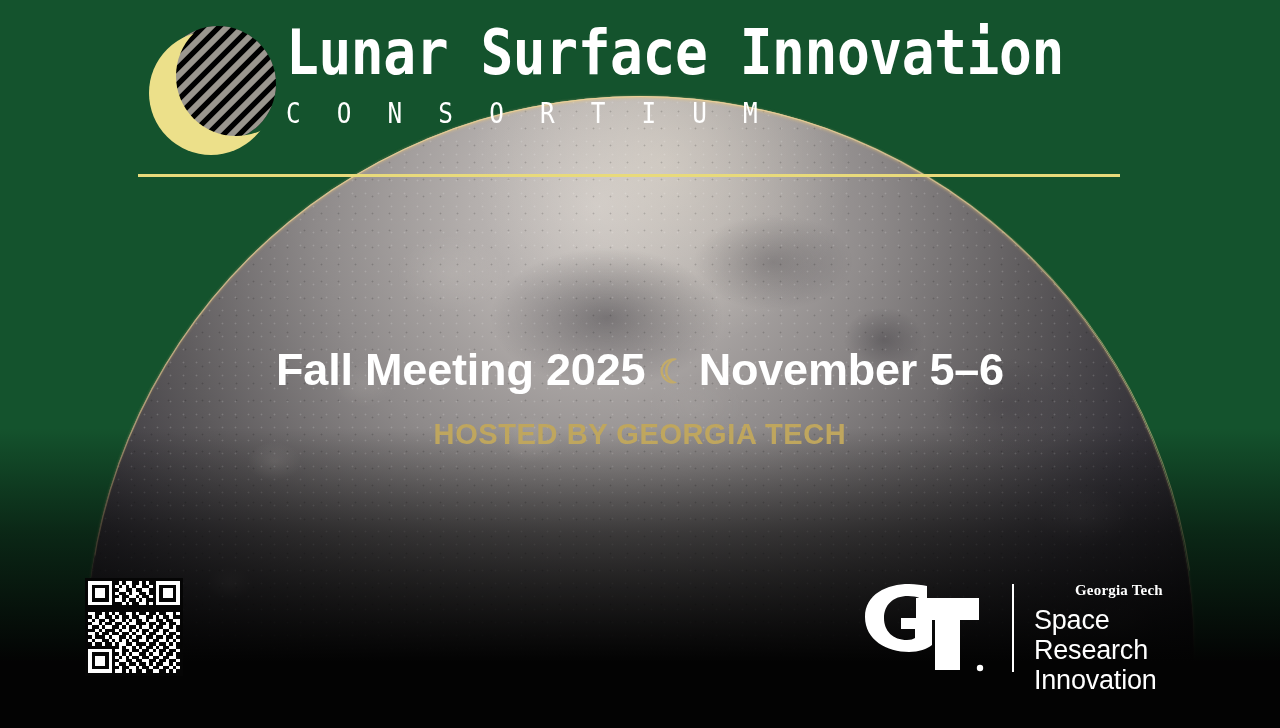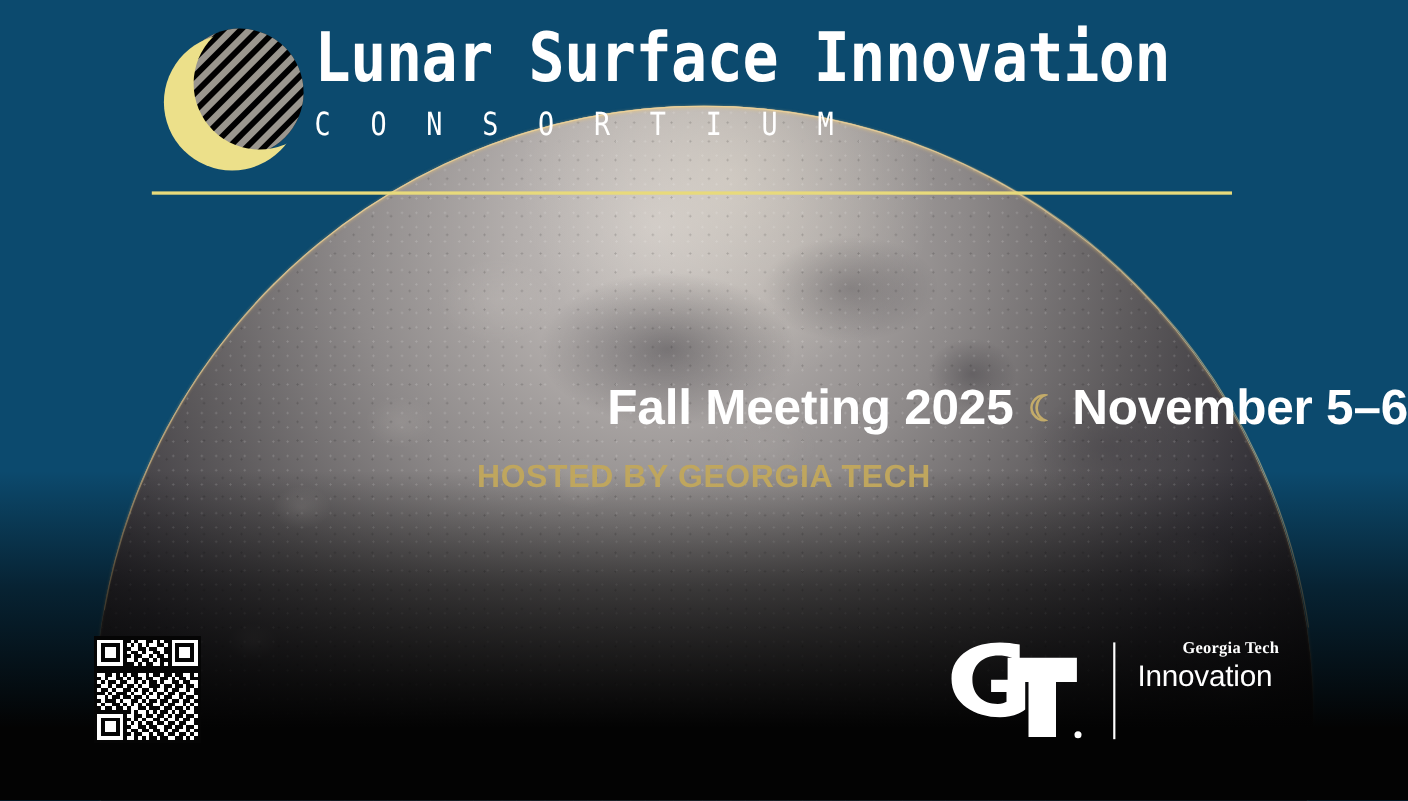--- a/index.html
+++ b/index.html
@@ -4,21 +4,21 @@
 <style>
   html,body{margin:0;padding:0;background:#000;}
   body{
     font-family:"Liberation Sans", sans-serif;
     -webkit-font-smoothing:antialiased;
   }
   #poster{
     position:relative;
     width:1280px;
     height:728px;
-    background:#0c4a6e;
+    background:#14532d;
     overflow:hidden;
   }
 
   
   #moon-art{
     position:absolute;
     inset:0;
     overflow:hidden;
     pointer-events:none;
   }
@@ -170,21 +170,20 @@
     text-align:center;
   }
   #meeting-line{
     font-family:"Liberation Sans", sans-serif;
     font-weight:bold;
     font-size:45px;
     line-height:52px;
     color:#ffffff;
     letter-spacing:-0.2px;
     white-space:nowrap;
-    text-align:right;
   }
   #meeting-line .moon-sep{
     color:#c3ab69;
     font-size:33px;
     margin:0 11px 0 13px;
     position:relative;
     top:-2px;
   }
   #hosted-line{
     margin-top:17px;
@@ -540,17 +539,18 @@
           C65 3 59 2 52 2 Z"></path>
 
         <path fill="#ffffff" d="M59 16 L122 16 L122 38 L103 38 L103 88 L78 88 L78 38 L59 38 Z"></path>
 
         <circle cx="123" cy="86" r="3.2" fill="#ffffff"></circle>
       </svg>
     </div>
     <div id="gt-divider"></div>
     <div id="gt-text">
       <div id="gt-eyebrow">Georgia Tech</div>
+      <div class="gt-name" id="gt-name-1">Space Research</div>
       <div class="gt-name">Innovation</div>
     </div>
   </div>
 
 </div>
 
 </body></html>

